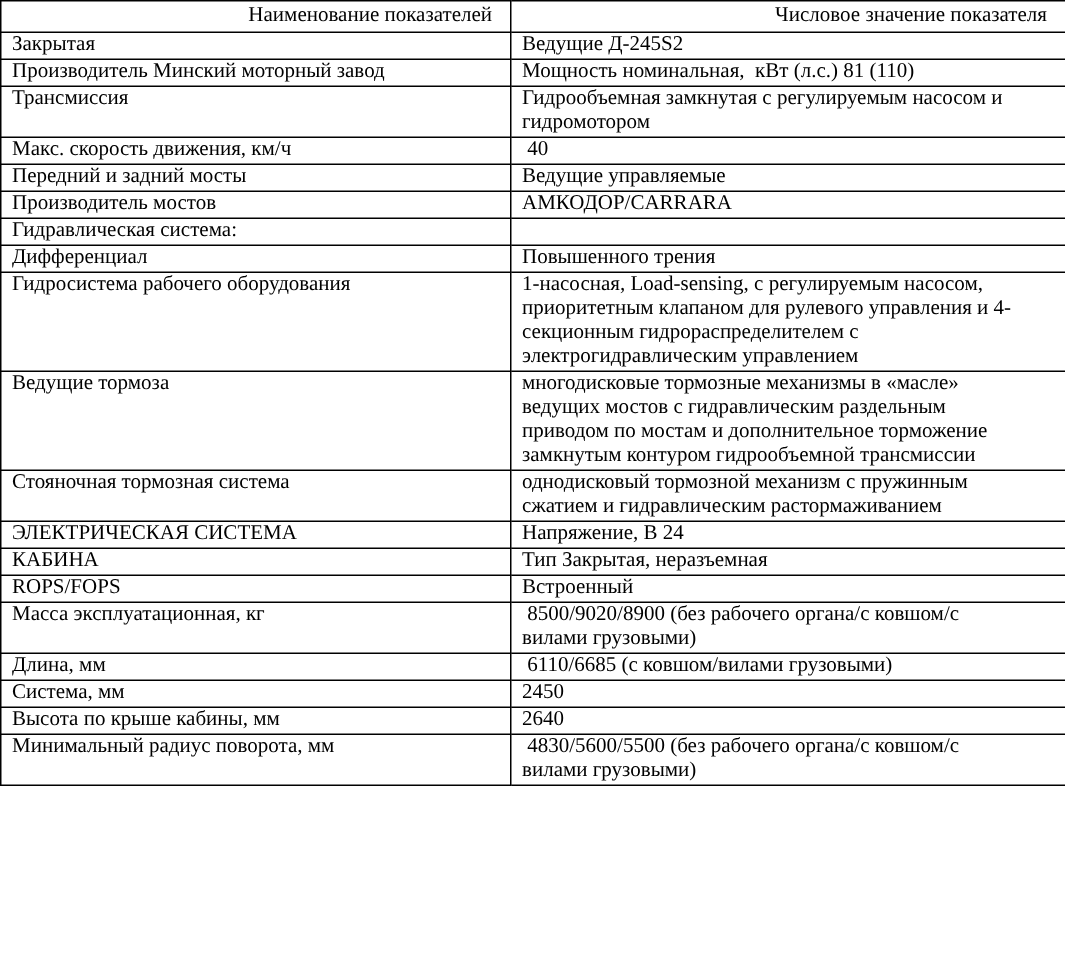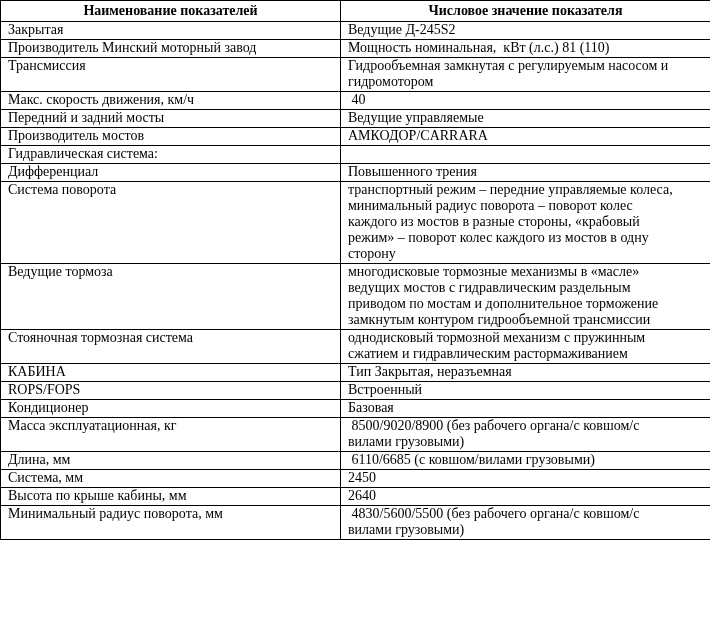--- a/index.html
+++ b/index.html
@@ -23,22 +23,22 @@
   table.spec th,
   table.spec td {
     border: 1px solid #000000;
     vertical-align: top;
     font-size: 14px;
     line-height: 16px;
     padding: 0 7px 1px 7px;
     overflow: hidden;
   }
   table.spec th {
-    font-weight: bold;
-    text-align: center;
+    font-weight: normal;
+    text-align: right;
     padding: 2px 12px;
   }
   td.val {
     white-space: pre-wrap;
   }
   td.nm {
     white-space: nowrap;
   }
 </style>
 </head>
@@ -84,50 +84,49 @@
       </tr>
       <tr>
         <td class="nm">Гидравлическая система:</td>
         <td class="val"></td>
       </tr>
       <tr>
         <td class="nm">Дифференциал</td>
         <td class="val">Повышенного трения</td>
       </tr>
       <tr>
-        <td class="nm">Система поворота</td>
-        <td class="val">транспортный режим – передние управляемые колеса,
-минимальный радиус поворота – поворот колес
-каждого из мостов в разные стороны, «крабовый
-режим» – поворот колес каждого из мостов в одну
-сторону</td>
+        <td class="nm">Гидросистема рабочего оборудования</td>
+        <td class="val">1-насосная, Load-sensing, с регулируемым насосом,
+приоритетным клапаном для рулевого управления и 4-
+секционным гидрораспределителем с
+электрогидравлическим управлением</td>
       </tr>
       <tr>
         <td class="nm">Ведущие тормоза</td>
         <td class="val">многодисковые тормозные механизмы в «масле»
 ведущих мостов с гидравлическим раздельным
 приводом по мостам и дополнительное торможение
 замкнутым контуром гидрообъемной трансмиссии</td>
       </tr>
       <tr>
         <td class="nm">Стояночная тормозная система</td>
         <td class="val">однодисковый тормозной механизм с пружинным
 сжатием и гидравлическим растормаживанием</td>
       </tr>
       <tr>
+        <td class="nm">ЭЛЕКТРИЧЕСКАЯ СИСТЕМА</td>
+        <td class="val">Напряжение, В 24</td>
+      </tr>
+      <tr>
         <td class="nm">КАБИНА</td>
         <td class="val">Тип Закрытая, неразъемная</td>
       </tr>
       <tr>
         <td class="nm">ROPS/FOPS</td>
         <td class="val">Встроенный</td>
-      </tr>
-      <tr>
-        <td class="nm">Кондиционер</td>
-        <td class="val">Базовая</td>
       </tr>
       <tr>
         <td class="nm">Масса эксплуатационная, кг</td>
         <td class="val"> 8500/9020/8900 (без рабочего органа/с ковшом/с
 вилами грузовыми)</td>
       </tr>
       <tr>
         <td class="nm">Длина, мм</td>
         <td class="val"> 6110/6685 (с ковшом/вилами грузовыми)</td>
       </tr>

